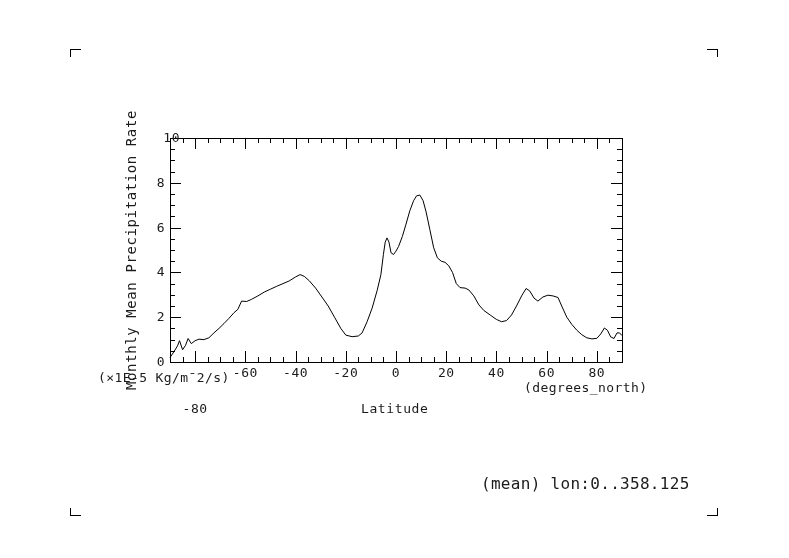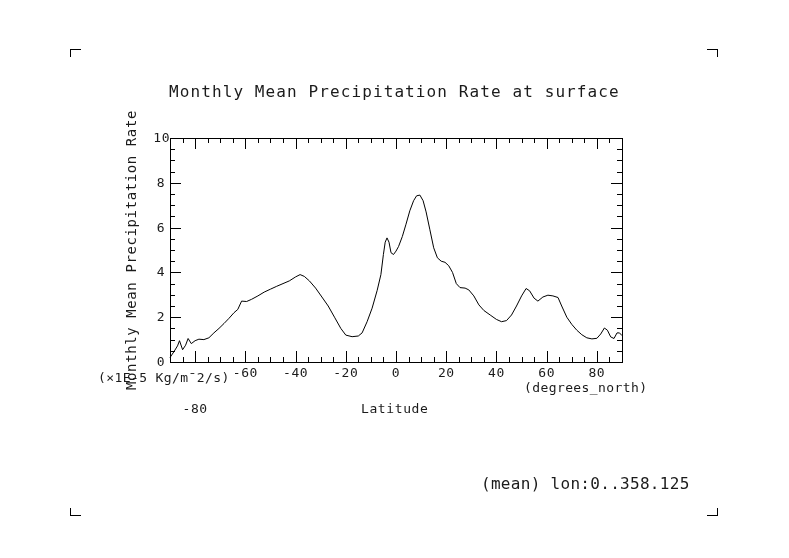--- a/index.html
+++ b/index.html
@@ -32,21 +32,20 @@
 <body>
 
 <div class="canvas">
 
   <div class="abs crop-mark crop-tl" style="left:70px; top:49px;"></div>
   <div class="abs crop-mark crop-tr" style="left:707px; top:49px;"></div>
   <div class="abs crop-mark crop-bl" style="left:70px; top:508px;"></div>
   <div class="abs crop-mark crop-br" style="left:707px; top:508px;"></div>
 
   <div class="abs title-block">
-    <div>Monthly Mean Precipitation Rate at surface</div>
   </div>
 
   <div class="abs y-label">Monthly Mean Precipitation Rate</div>
   <div class="abs y-unit">(×1E-5 Kg/m¯2/s)</div>
   <div class="abs x-label">Latitude</div>
   <div class="abs x-unit">(degrees_north)</div>
   <div class="abs mean-note">(mean) lon:0..358.125</div>
 
   <svg id="plot-svg" width="789" height="558" viewBox="0 0 789 558">
       <rect x="170.5" y="138.5" width="452" height="224" fill="none" stroke="#000000" stroke-width="1" shape-rendering="crispEdges"></rect>
@@ -169,16 +168,16 @@
       <span class="tick-label x-tick-label" style="left: 396px; top: 365px;">0</span>
       <span class="tick-label x-tick-label" style="left: 446.222px; top: 365px;">20</span>
       <span class="tick-label x-tick-label" style="left: 496.444px; top: 365px;">40</span>
       <span class="tick-label x-tick-label" style="left: 546.667px; top: 365px;">60</span>
       <span class="tick-label x-tick-label" style="left: 596.889px; top: 365px;">80</span>
       <span class="tick-label y-tick-label" style="left: 125px; top: 354px;">0</span>
       <span class="tick-label y-tick-label" style="left: 125px; top: 309.2px;">2</span>
       <span class="tick-label y-tick-label" style="left: 125px; top: 264.4px;">4</span>
       <span class="tick-label y-tick-label" style="left: 125px; top: 219.6px;">6</span>
       <span class="tick-label y-tick-label" style="left: 125px; top: 174.8px;">8</span>
-      <span class="tick-label y-tick-label" style="left: 130px; top: 130px;">10</span>
+      <span class="tick-label y-tick-label" style="left: 140px; top: 130px;">10</span>
     </div>
 
 </div>
 
 </body></html>

